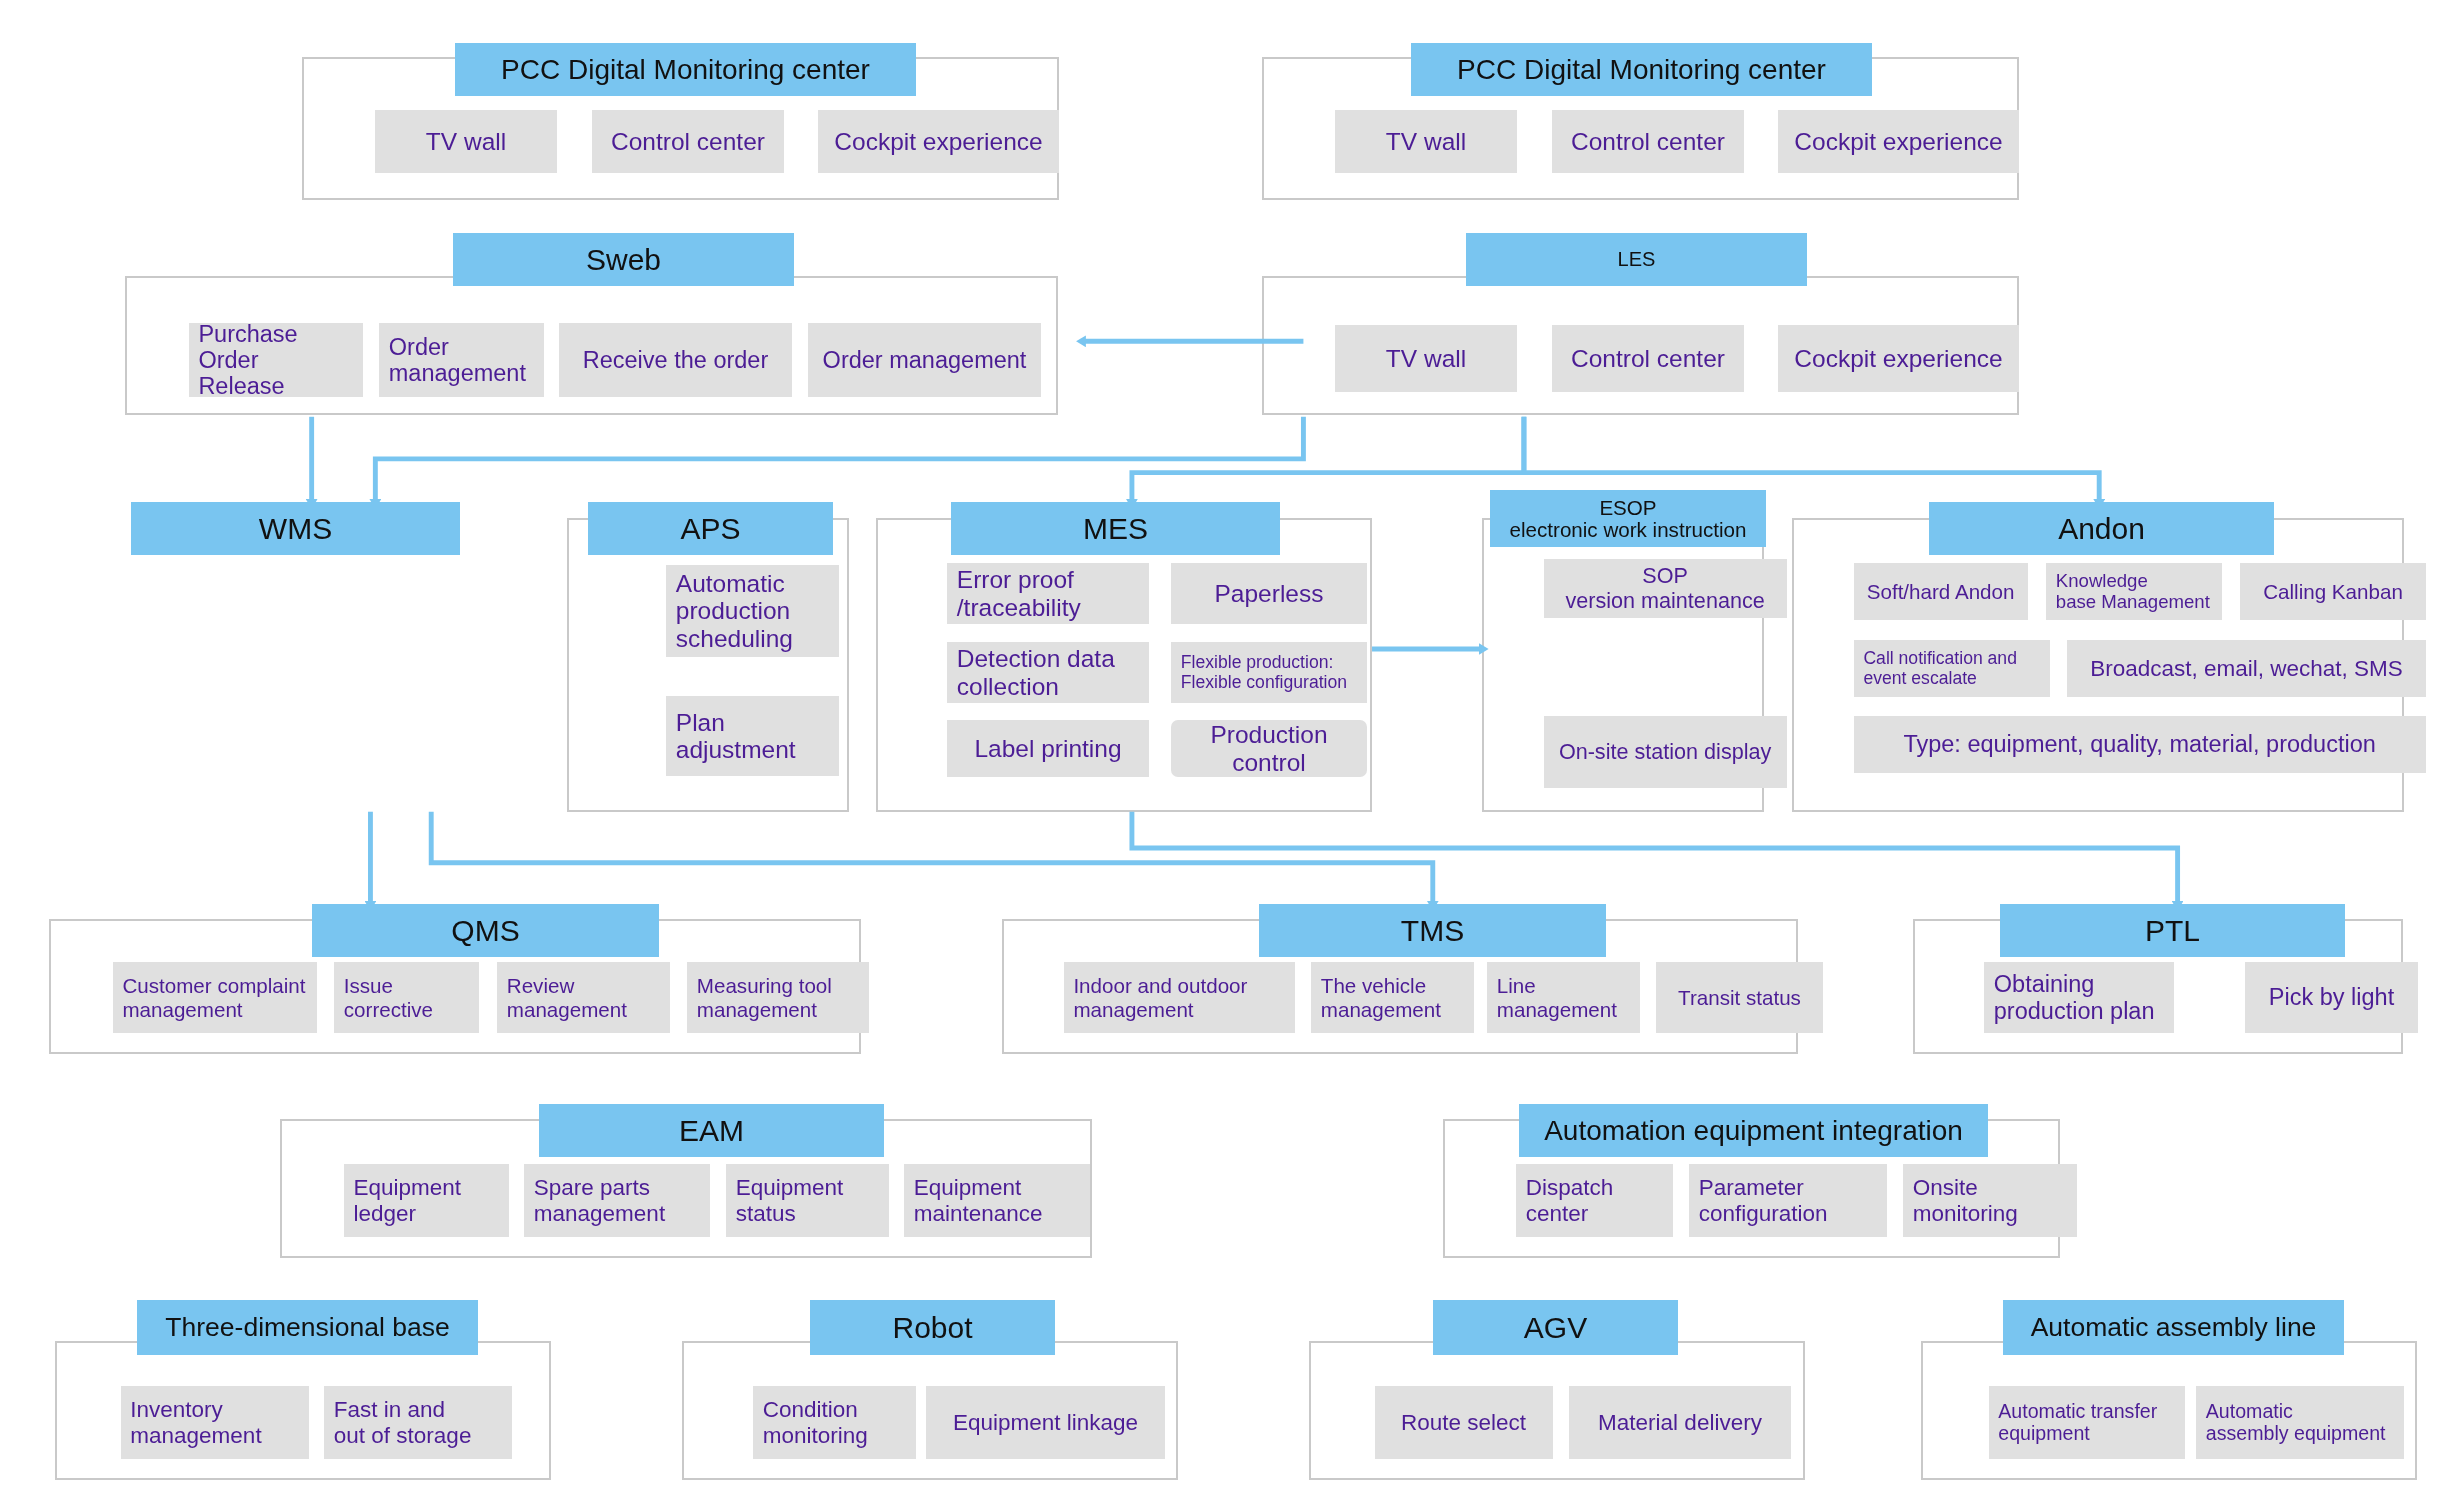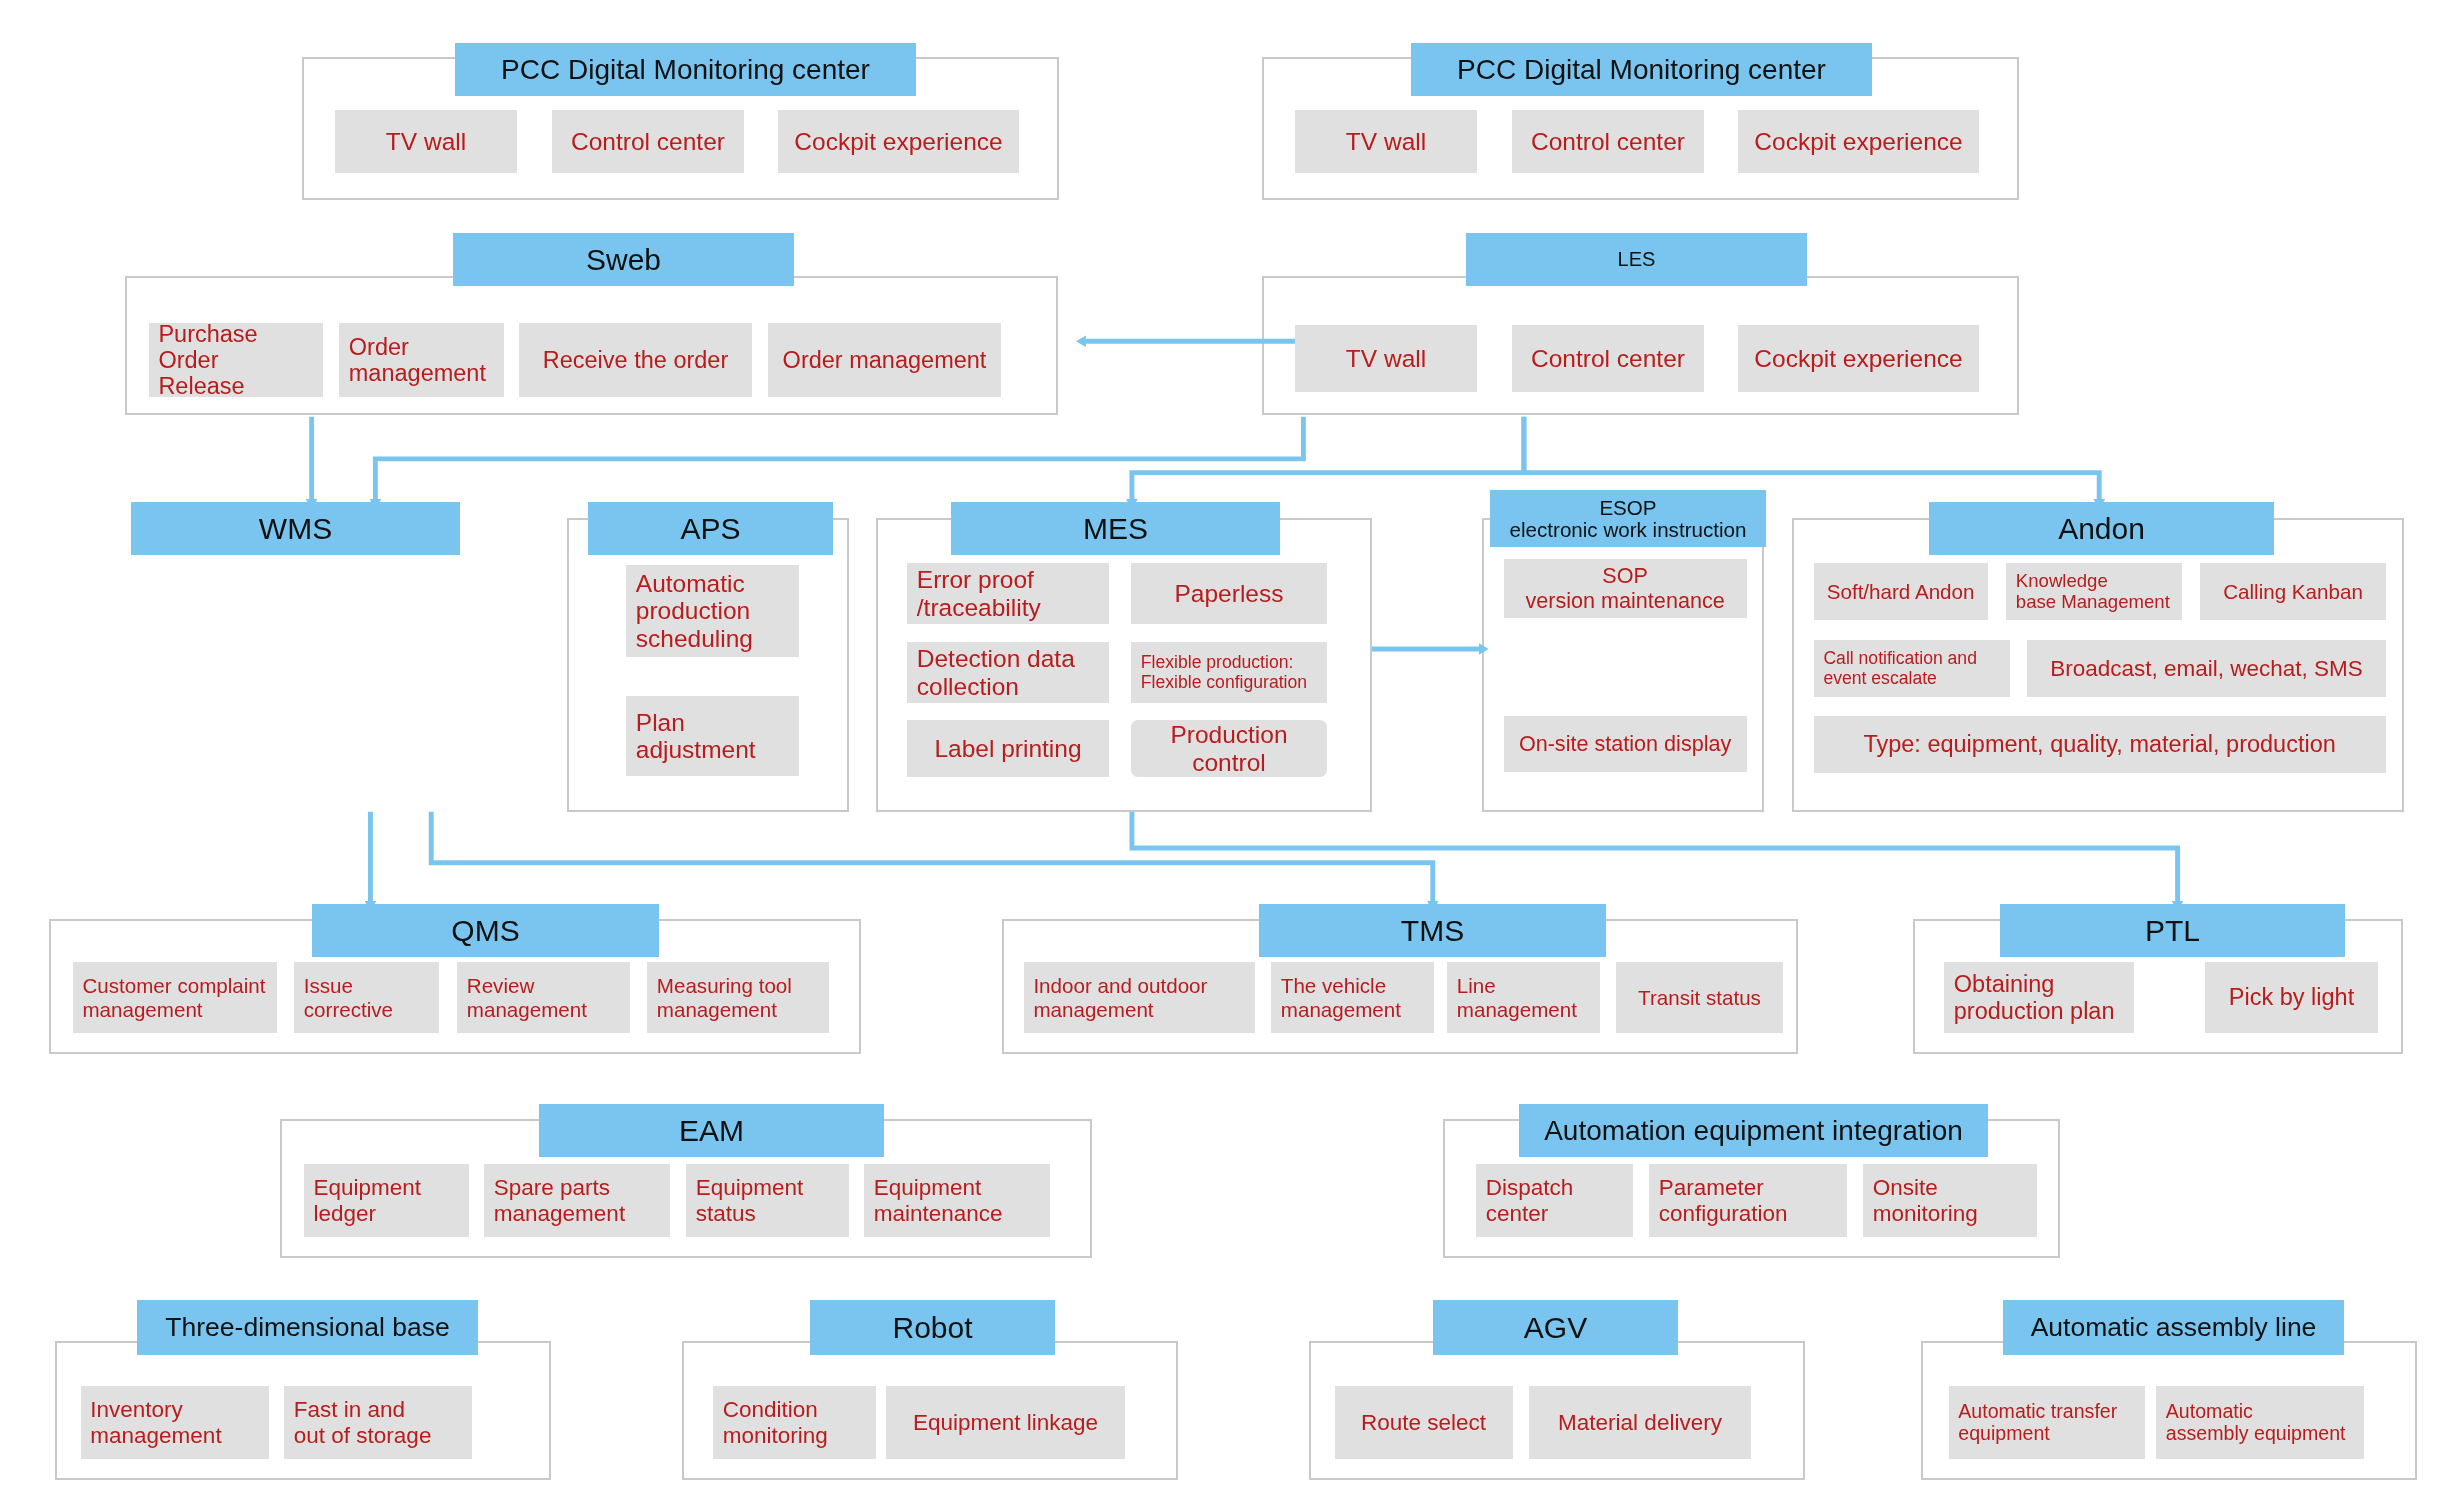--- a/index.html
+++ b/index.html
@@ -6,23 +6,23 @@
   body{width:2452px;height:1498px;position:relative;overflow:hidden;
        font-family:"Liberation Sans","DejaVu Sans",sans-serif;color:#1a1a1a;}
 
   #canvas{position:absolute;left:0;top:0;width:2452px;height:1498px;}
 
   
   .group{position:absolute;border:2.9px solid #c9c9c9;background:transparent;box-sizing:border-box;}
   .title{position:absolute;background:#79c5f0;color:#111;display:flex;
          align-items:center;justify-content:center;text-align:center;
          box-sizing:border-box;line-height:1.05;z-index:5;}
-  .chip{position:absolute;background:#e0e0e0;color:#b91c1c;display:flex;
+  .chip{position:absolute;background:#e0e0e0;color:#4c1d95;display:flex;
         align-items:center;box-sizing:border-box;line-height:1.12;
-        padding:0 9.8px;z-index:3;}
+        padding:0 9.8px;z-index:3;margin-left:40px;}
   .chip.c{justify-content:center;text-align:center;}
   .chip.l{justify-content:flex-start;text-align:left;}
 
   
   #wires{position:absolute;left:0;top:0;width:2452px;height:1498px;z-index:1;
          pointer-events:none;}
 </style>
 </head>
 <body>
 
@@ -107,21 +107,21 @@
     <div class="chip l" style="left:253px;top:122px;width:196px;height:61px;font-size:17.6px;white-space:pre-line;">Flexible production:
 Flexible configuration</div>
     <div class="chip c" style="left:29px;top:200px;width:202px;height:57px;font-size:24.5px;">Label printing</div>
     <div class="chip c" style="left:253px;top:200px;width:196px;height:57px;font-size:24.5px;border-radius:7px;">Production control</div>
   </div>
   <div class="title" style="left:951px;top:502px;width:329px;height:53px;font-size:30px;">MES</div>
 
   <div class="group" style="left:1482px;top:518px;width:282px;height:294px;">
     <div class="chip c" style="left:19.6px;top:39px;width:243px;height:59px;font-size:21.6px;white-space:pre-line;">SOP
 version maintenance</div>
-    <div class="chip c" style="left:19.6px;top:196px;width:243px;height:56px;font-size:21.6px;">On-site station display</div>
+    <div class="chip c" style="left:19.6px;top:196px;width:243px;height:72px;font-size:21.6px;">On-site station display</div>
   </div>
   <div class="title" style="left:1490px;top:490px;width:276px;height:57px;font-size:20.6px;white-space:pre-line;">ESOP
 electronic work instruction</div>
 
   <div class="group" style="left:1792px;top:518px;width:612px;height:294px;">
     <div class="chip c" style="left:19.6px;top:43px;width:174px;height:57px;font-size:20.6px;">Soft/hard Andon</div>
     <div class="chip l" style="left:212px;top:43px;width:176px;height:57px;font-size:18.6px;white-space:pre-line;">Knowledge
 base Management</div>
     <div class="chip c" style="left:406px;top:43px;width:186px;height:57px;font-size:20.6px;">Calling Kanban</div>
     <div class="chip l" style="left:19.6px;top:120px;width:196px;height:57px;font-size:17.6px;white-space:pre-line;">Call notification and

